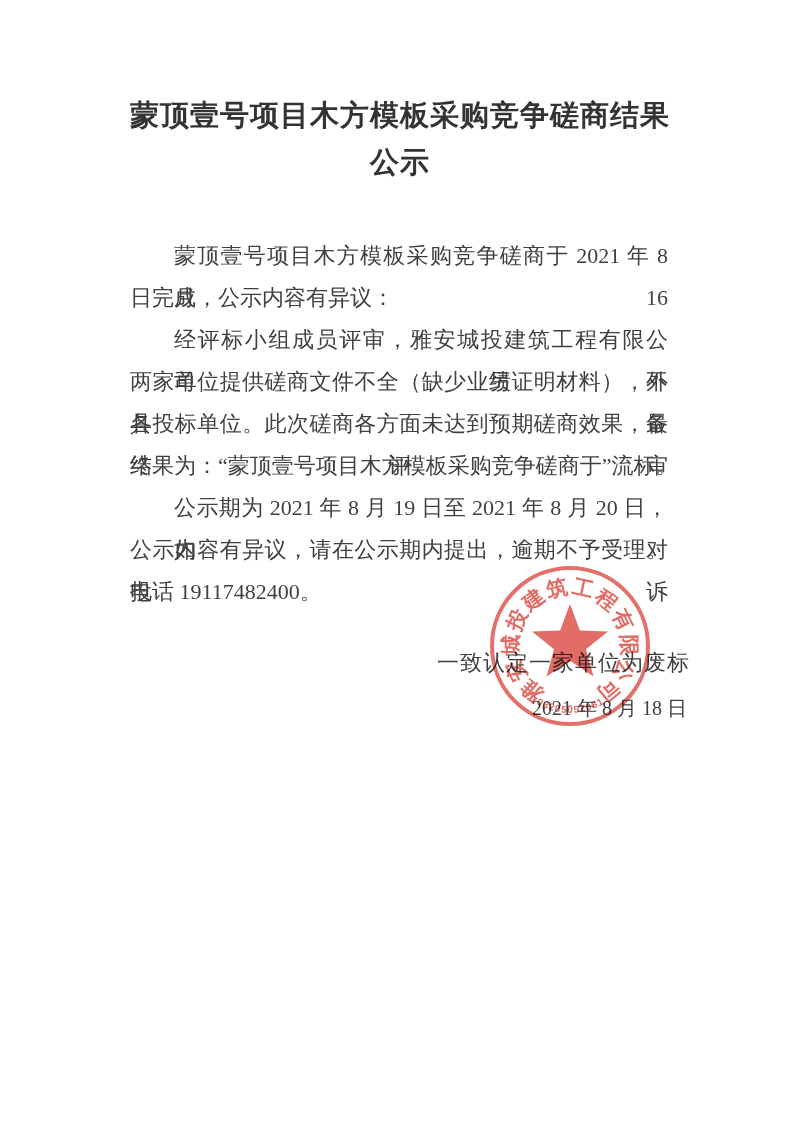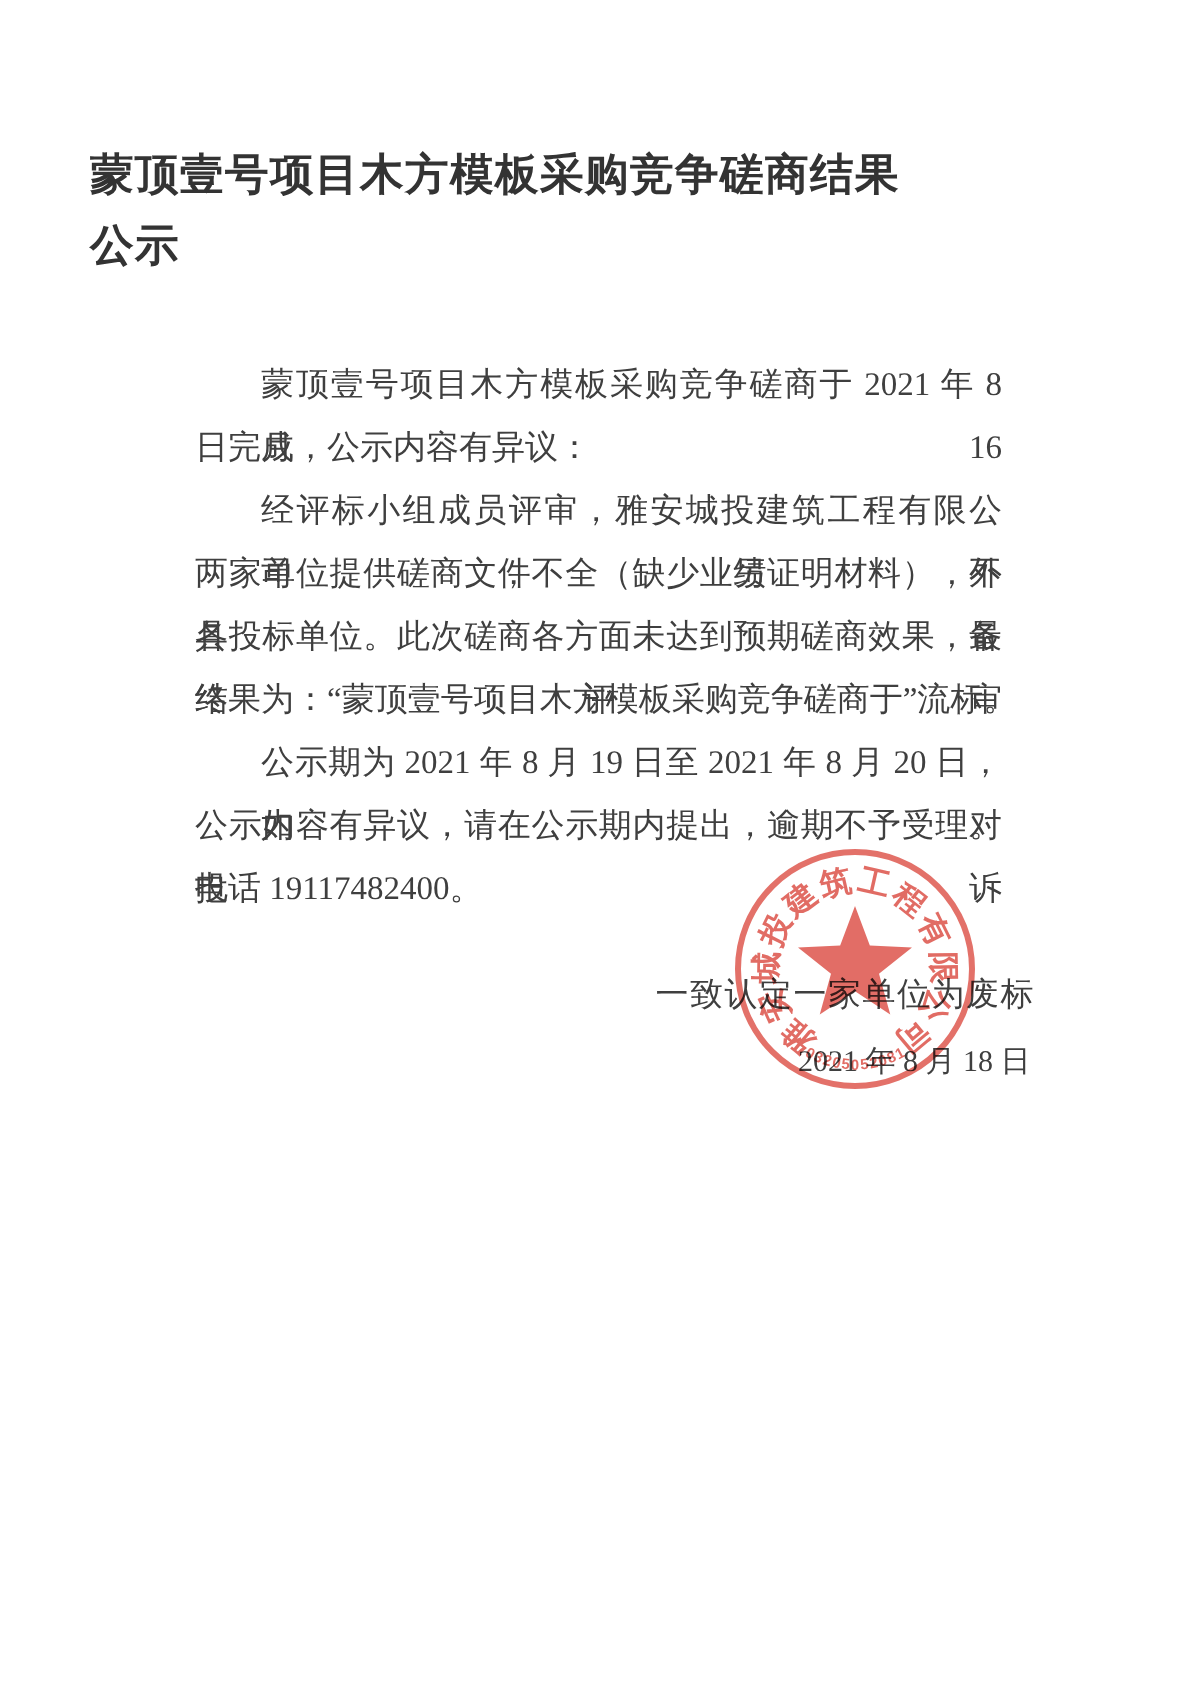--- a/index.html
+++ b/index.html
@@ -7,21 +7,22 @@
     position:relative;
     width:800px;height:1131px;
     background:#ffffff;
     overflow:hidden;
     font-family:"Liberation Serif", serif;
     color:#3f3f3f;
   }
   .title-block{
     position:absolute;
     top:94px;left:60px;right:60px;
-    font-family:Liberation Serif, serif;
+    text-align:center;
+    font-family:Liberation Mono, monospace;
     font-weight:bold;
     font-size:29px;
     line-height:47px;
     color:#333333;
     letter-spacing:1px;
   }
   .salutation{
     position:absolute;
     top:186px;left:130px;
     font-size:22px;

